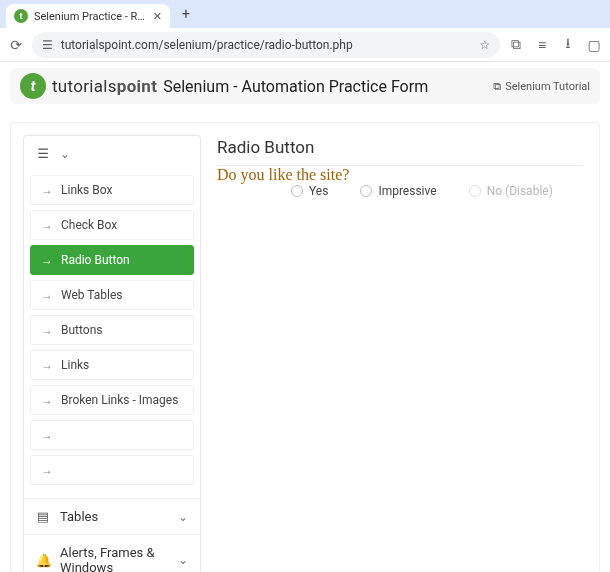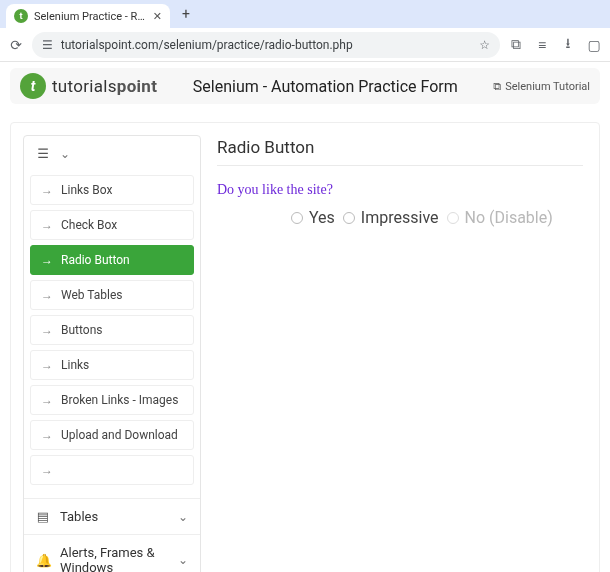--- a/index.html
+++ b/index.html
@@ -91,21 +91,21 @@
     width: 26px; height: 26px; border-radius: 50%;
     background: #54a33a;
     display: flex; align-items: center; justify-content: center;
     color: #fff; font-weight: 700; font-size: 14px;
     font-style: italic;
   }
   .logo-text { font-size: 17px; letter-spacing: 0.3px; }
   .logo-text .bold { font-weight: 400; color: #333; }
   .logo-text .thin { font-weight: 700; color: #555; }
   .page-title {
-    flex: 1; text-align: center;
+    flex: 1; text-align: left;
     font-size: 16px; font-weight: 400; color: #222;
   }
   .tutorial-link {
     font-size: 11px; color: #555;
     display: flex; align-items: center; gap: 4px;
   }
   
   .content-wrap {
     background: #fff;
     border: 1px solid #eee;
@@ -164,32 +164,30 @@
     padding: 14px 16px;
   }
   .form-title {
     font-size: 17px;
     color: #333;
     font-weight: 400;
     padding-bottom: 8px;
     border-bottom: 1px solid #eaeaea;
   }
   .question {
-    font-size: 14px;
-    color: #6d28d9;
-    margin-top: 16px;
+    font-size: 16px;
+    color: #a16207;
     font-family: Georgia, 'Times New Roman', serif;
   }
   .radio-row {
-    margin-top: 10px;
     padding-left: 74px;
     display: flex;
-    gap: 8px;
-    align-items: center;
-    font-size: 16px;
+    gap: 32px;
+    align-items: center;
+    font-size: 12px;
   }
   .radio-opt {
     display: flex; align-items: center; gap: 6px;
     color: #444;
   }
   .radio-opt.disabled { color: #b8b8b8; }
   .radio-circle {
     width: 12px; height: 12px; border-radius: 50%;
     border: 1.5px solid #bbb;
     display: inline-block;
@@ -265,21 +263,20 @@
       <div class="sub-item">
         <span class="arrow">→</span>
         <span>Links</span>
       </div>
       <div class="sub-item">
         <span class="arrow">→</span>
         <span>Broken Links - Images</span>
       </div>
       <div class="sub-item">
         <span class="arrow">→</span>
-        <span>Upload and Download</span>
       </div>
       <div class="sub-item">
         <span class="arrow">→</span>
       </div>
     </div>
 
     <div class="sec-header">
       <span class="sec-icon">▤</span>
       <span class="sec-label">Tables</span>
       <span class="chev">⌄</span>

